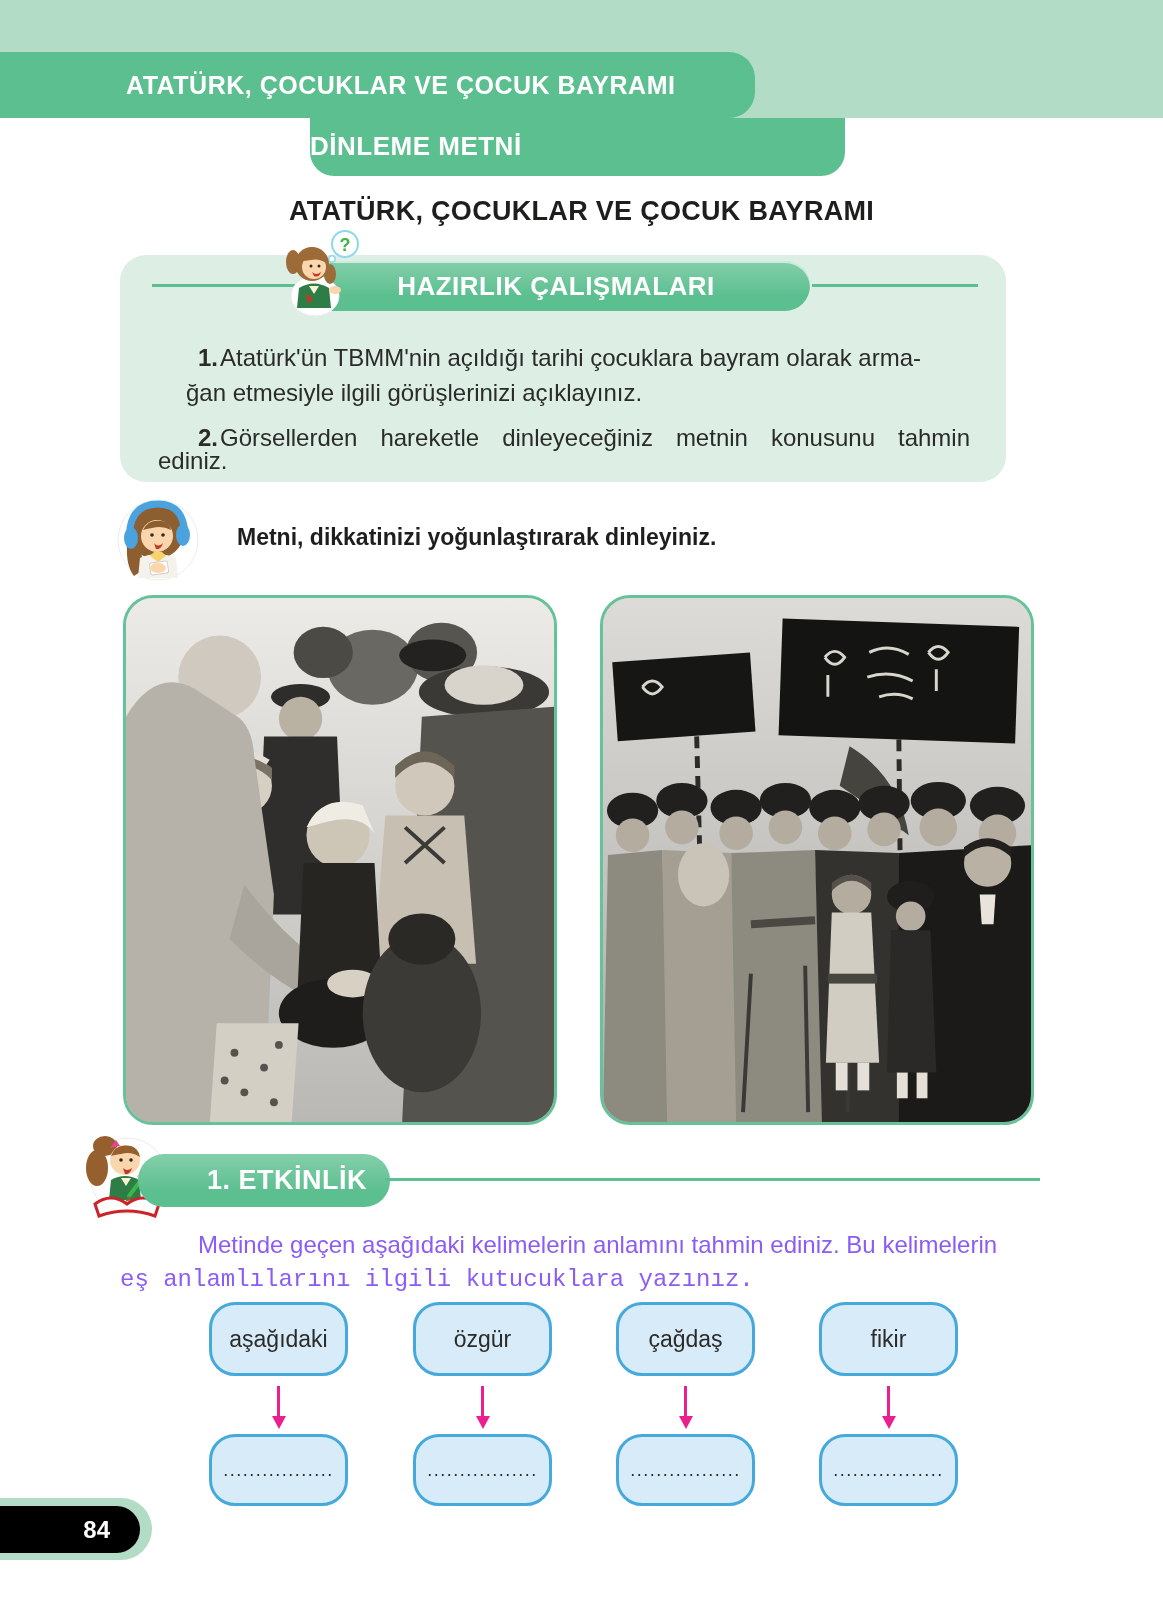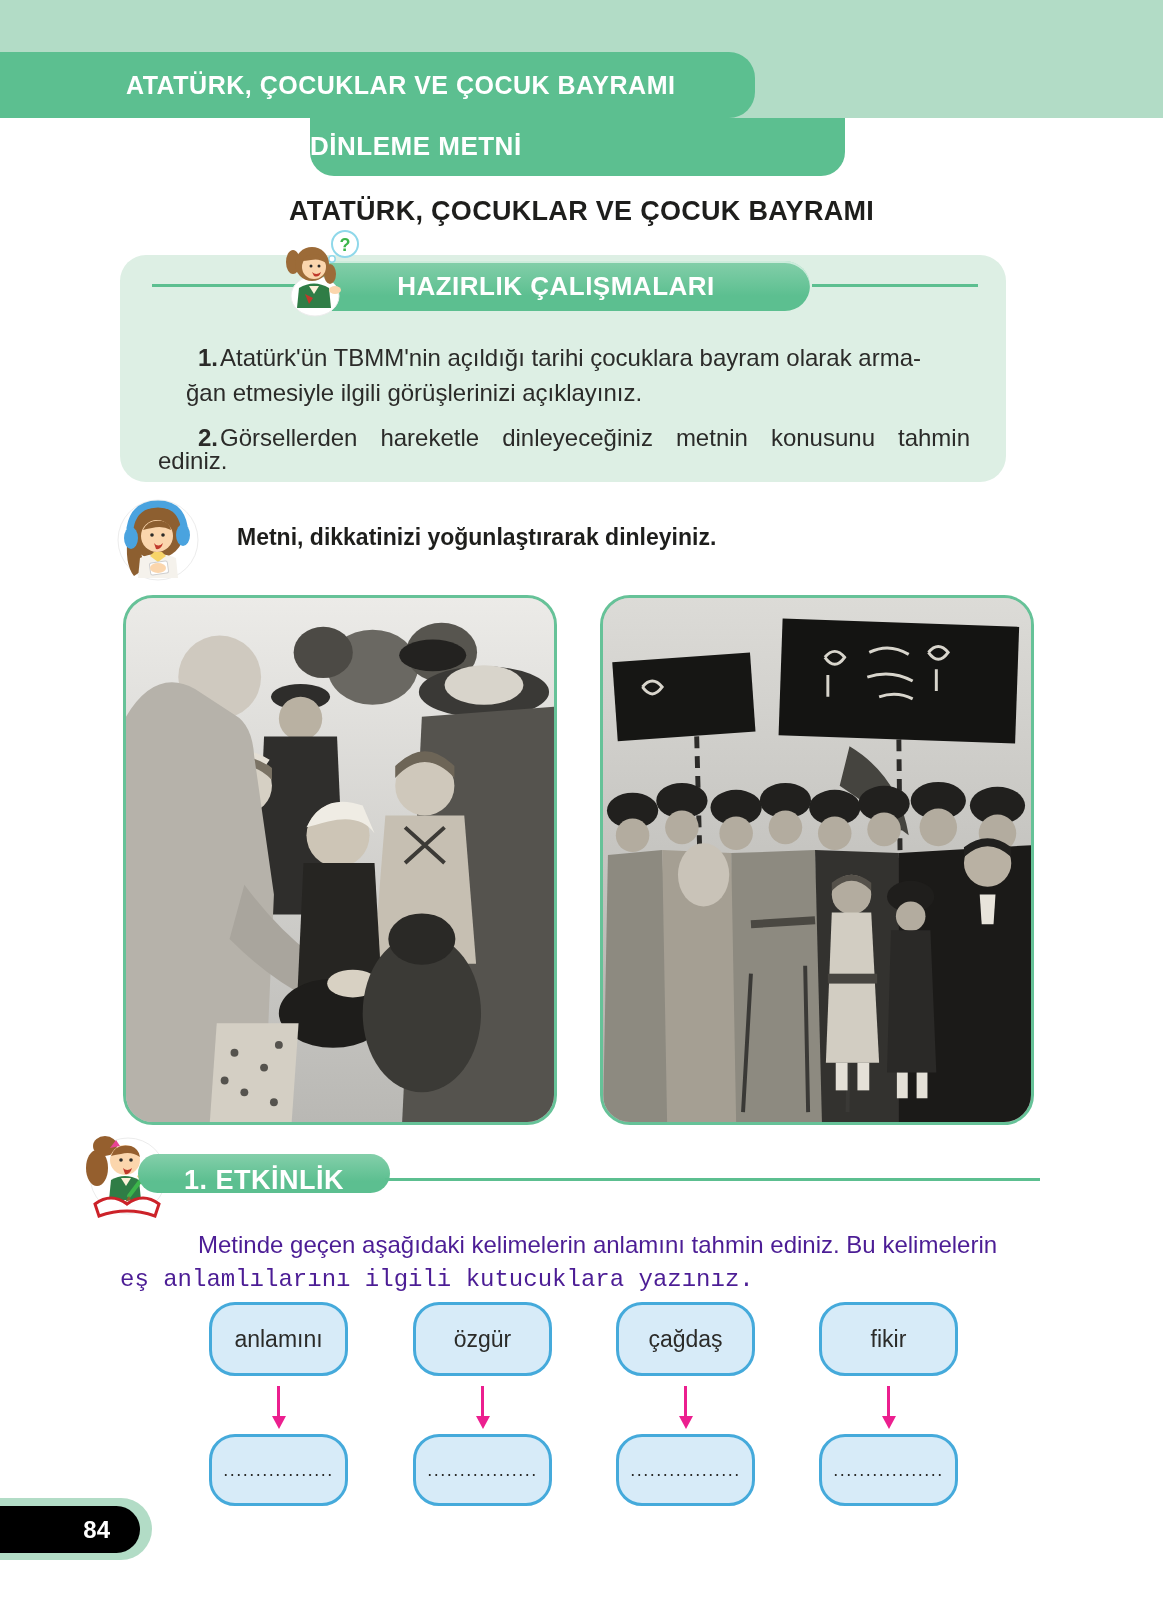--- a/index.html
+++ b/index.html
@@ -46,27 +46,27 @@
 
   
   .photo {
     top:595px; width:434px; height:530px; border:3px solid #66c298;
     border-radius:30px; overflow:hidden; background:#cfcecb;
   }
   .photo svg { display:block; width:100%; height:100%; }
 
   
   .act-pill {
-    left:138px; top:1154px; width:252px; height:39px;
+    left:138px; top:1154px; width:252px; height:53px;
     background:linear-gradient(180deg,#84cfaa 0%,#5cbf90 70%);
     border-radius:26px; color:#ffffff; font-weight:bold; font-size:27px;
-    line-height:53px; padding-left:46px; letter-spacing:.5px;
+    line-height:53px; padding-left:46px; letter-spacing:.5px;text-align:center;
   }
   .act-line { left:385px; top:1178px; width:655px; height:3px; background:#5cbf90; }
-  .act-text { font-size:24px; color:#4c1d95; }
+  .act-text { font-size:24px; color:#8b5cf6; }
 
   .word-box {
     top:1302px; width:139px; height:74px; background:#d7ebf8;
     border:3px solid #45aadb; border-radius:26px; text-align:center;
     line-height:68px; font-size:23px; color:#2b2b29;
   }
   .answer-box {
     top:1434px; width:139px; height:72px; background:#d7ebf8;
     border:3px solid #45aadb; border-radius:26px; text-align:center;
     line-height:66px; font-size:18px; letter-spacing:1.5px; color:#2b2b29;
@@ -286,21 +286,21 @@
       <path d="M46 70 L42 76 L48 74 Z" fill="#8d5f30"></path>
       <path d="M12 78 Q28 66 44 78 Q60 66 76 78 L72 90 Q44 80 16 90 Z" fill="#ffffff" stroke="#cc2229" stroke-width="3"></path>
     </svg>
   </div>
   <div class="abs act-pill">1. ETKİNLİK</div>
   <div class="abs act-line"></div>
 
   <div class="abs act-text" style="left:198px; top:1231px; width:845px;">Metinde geçen aşağıdaki kelimelerin anlamını tahmin ediniz. Bu kelimelerin</div>
   <div class="abs act-text" style="left:120px; top:1266px;font-family:Liberation Mono, monospace;">eş anlamlılarını ilgili kutucuklara yazınız.</div>
 
-  <div class="abs word-box" style="left:209px;">anlamını</div>
+  <div class="abs word-box" style="left:209px;">aşağıdaki</div>
   <div class="abs word-box" style="left:413px;">özgür</div>
   <div class="abs word-box" style="left:616px;">çağdaş</div>
   <div class="abs word-box" style="left:819px;">fikir</div>
 
   <div class="abs arrow-line" style="left:277px;"></div>
   <div class="abs arrow-head" style="left:271.5px;"></div>
   <div class="abs arrow-line" style="left:481px;"></div>
   <div class="abs arrow-head" style="left:475.5px;"></div>
   <div class="abs arrow-line" style="left:684px;"></div>
   <div class="abs arrow-head" style="left:678.5px;"></div>

